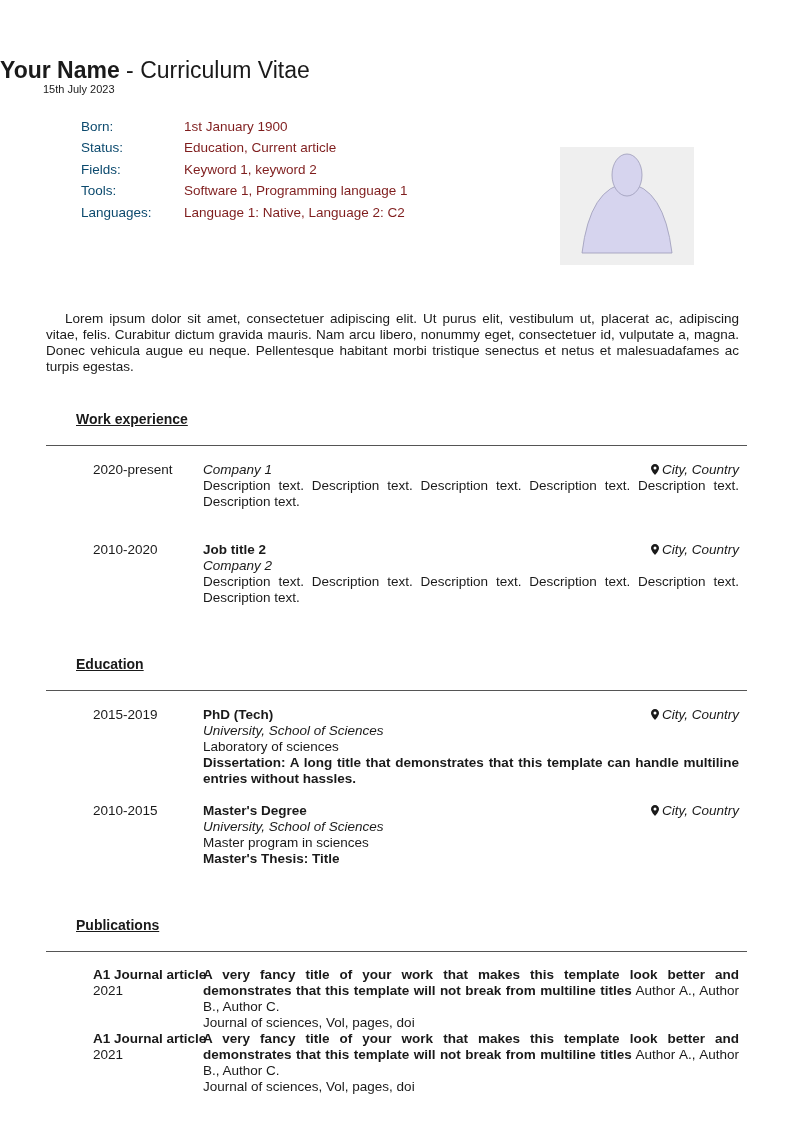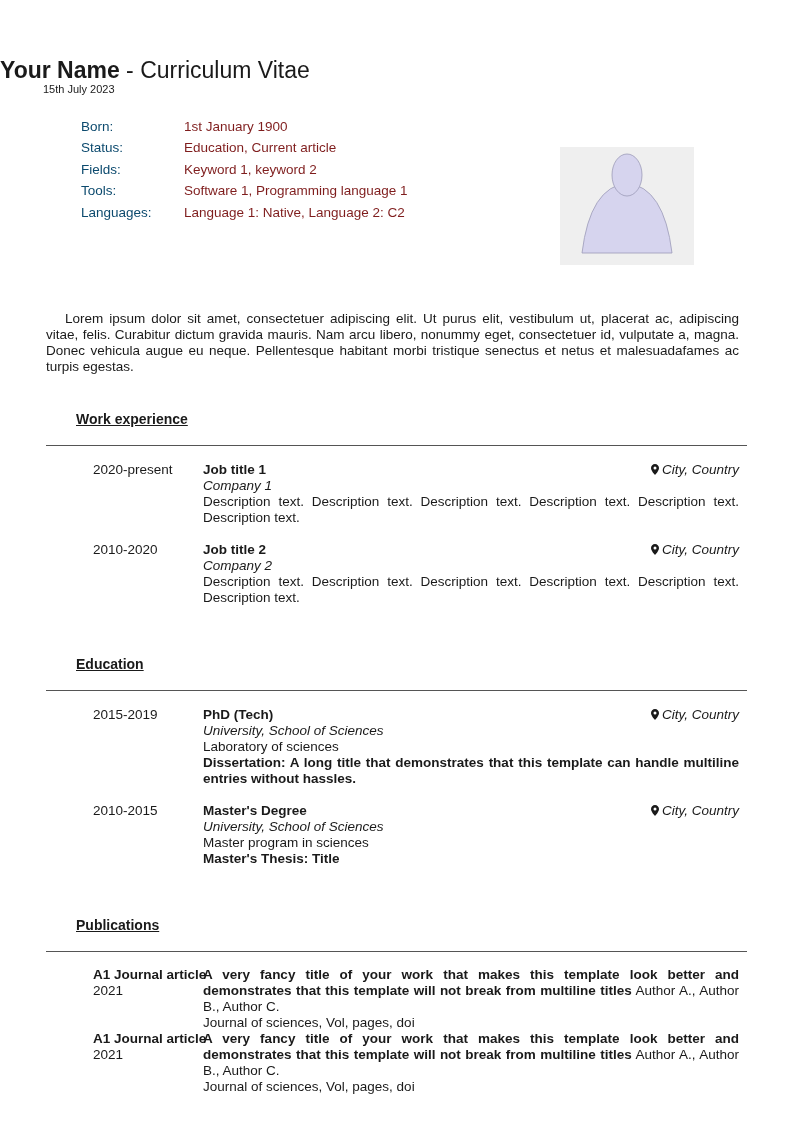--- a/index.html
+++ b/index.html
@@ -67,21 +67,20 @@
 </div>
 
 <div class="abs intro">Lorem ipsum dolor sit amet, consectetuer adipiscing elit. Ut purus elit, vestibulum ut, placerat ac, adipiscing vitae, felis. Curabitur dictum gravida mauris. Nam arcu libero, nonummy eget, consectetuer id, vulputate a, magna. Donec vehicula augue eu neque. Pellentesque habitant morbi tristique senectus et netus et malesuadafames ac turpis egestas.</div>
 
 <div class="abs sec-title" style="top:408px">Work experience</div>
 <div class="abs rule" style="top:445px"></div>
 
 <div class="abs entry" style="top:462px;height:64px">
   <div class="date">2020-present</div>
   <div class="body">
-    <div class="b">Job title 1</div>
     <div class="i">Company 1</div>
     <div>Description text.  Description text.  Description text.  Description text.  Description text. Description text.</div>
   </div>
   <div class="loc"><svg width="8" height="11" viewBox="0 0 8 11">
         <path d="M4 0C1.8 0 0 1.8 0 4c0 3 4 7 4 7s4-4 4-7c0-2.2-1.8-4-4-4zm0 5.5A1.5 1.5 0 1 1 4 2.5a1.5 1.5 0 0 1 0 3z" fill="#1a1a1a"></path>
       </svg><span>City, Country</span></div>
 </div>
 
 <div class="abs entry" style="top:542px;height:64px">
   <div class="date">2010-2020</div>

